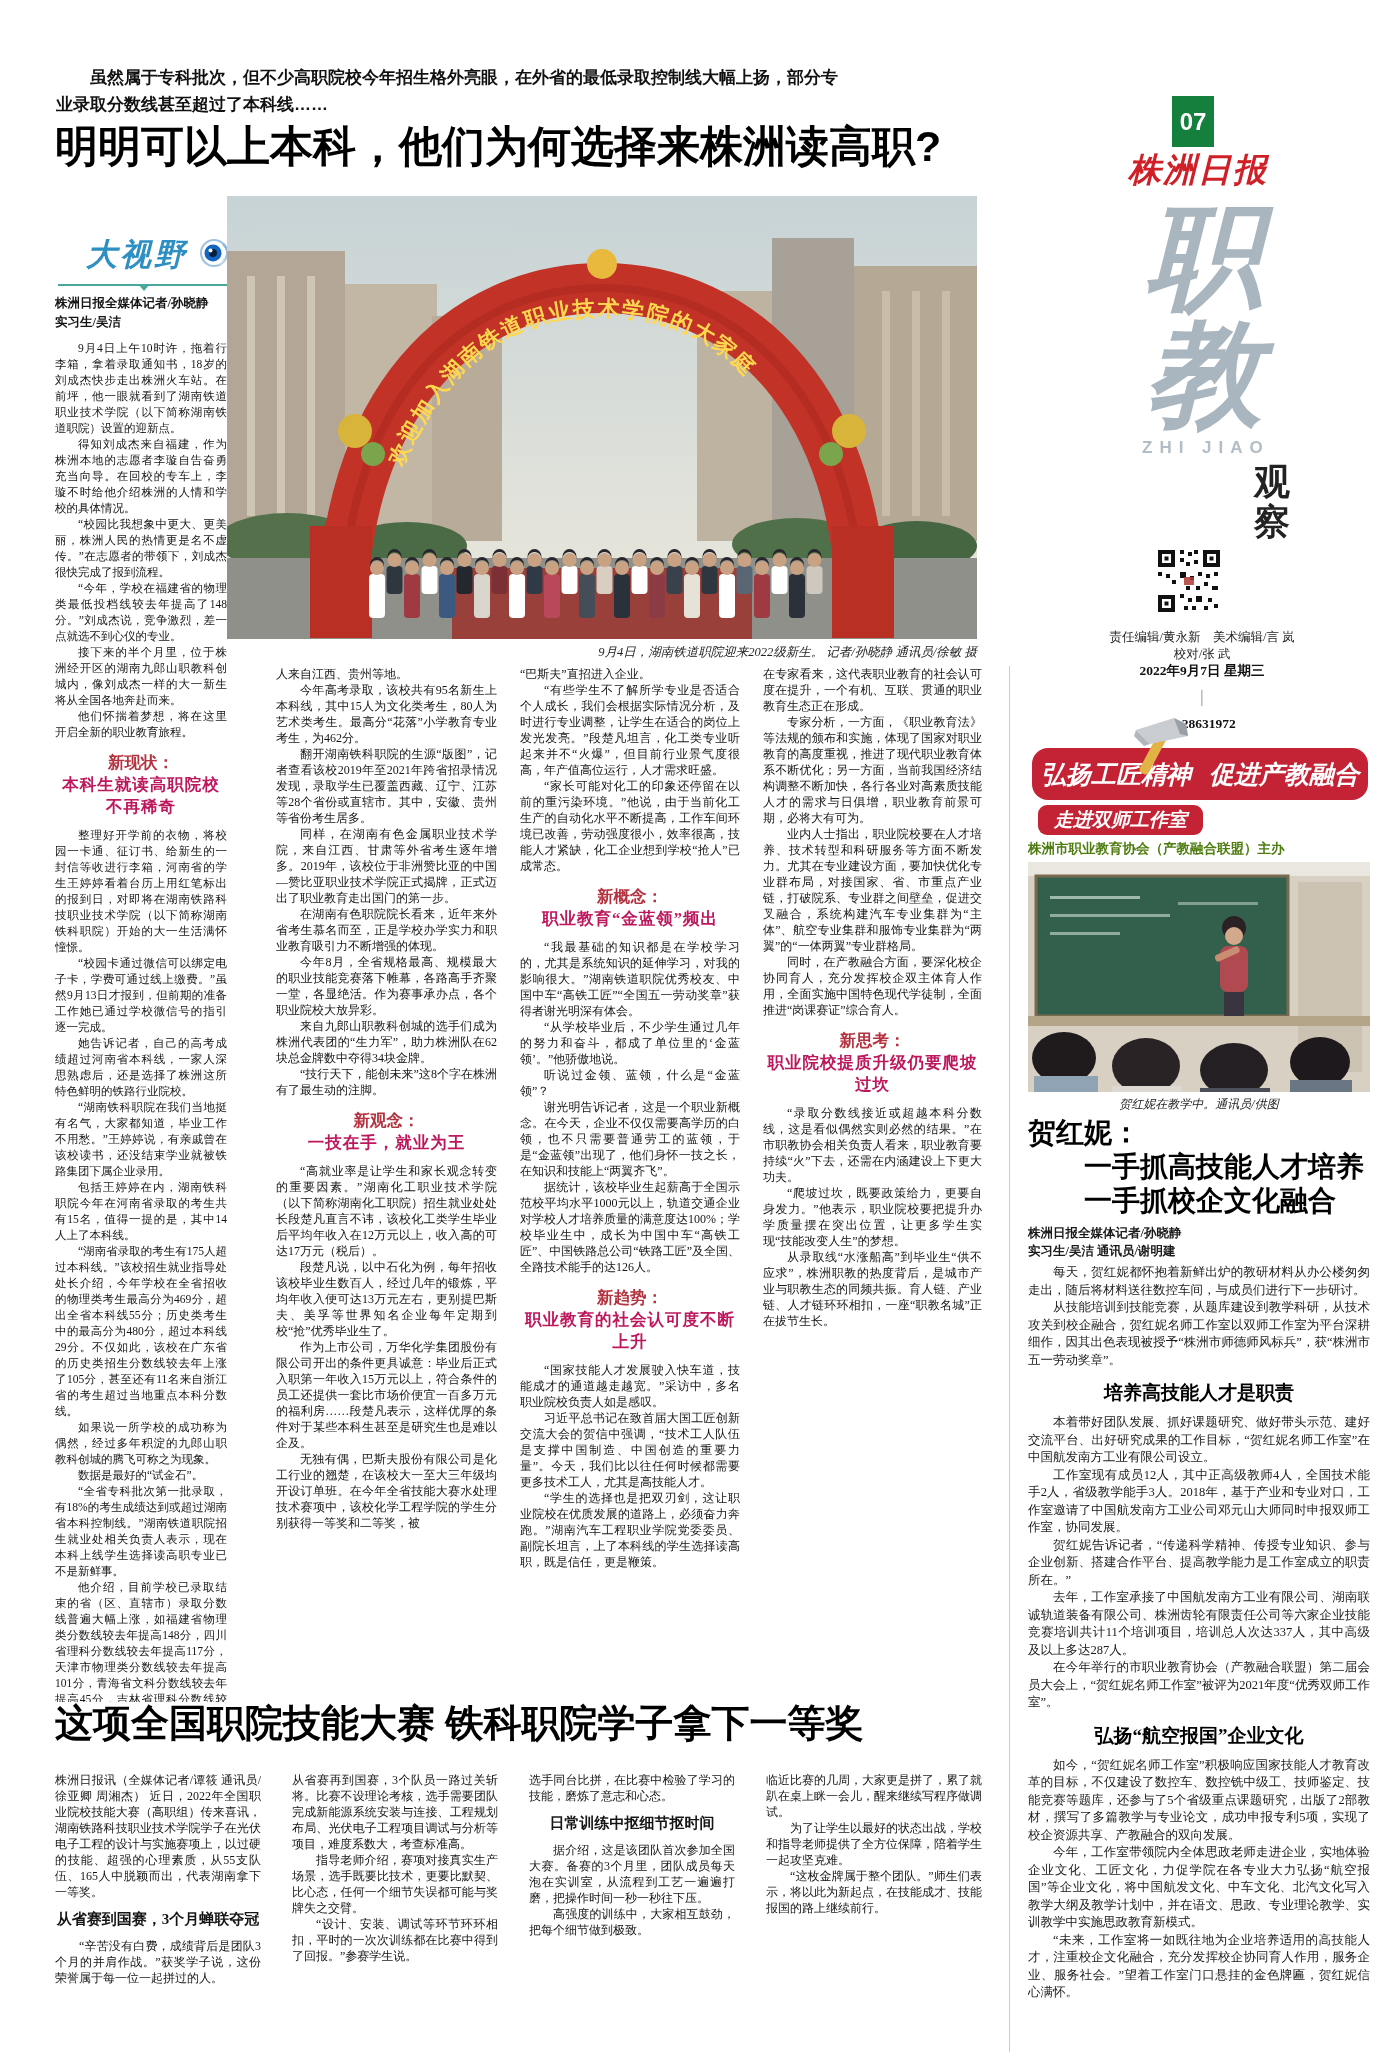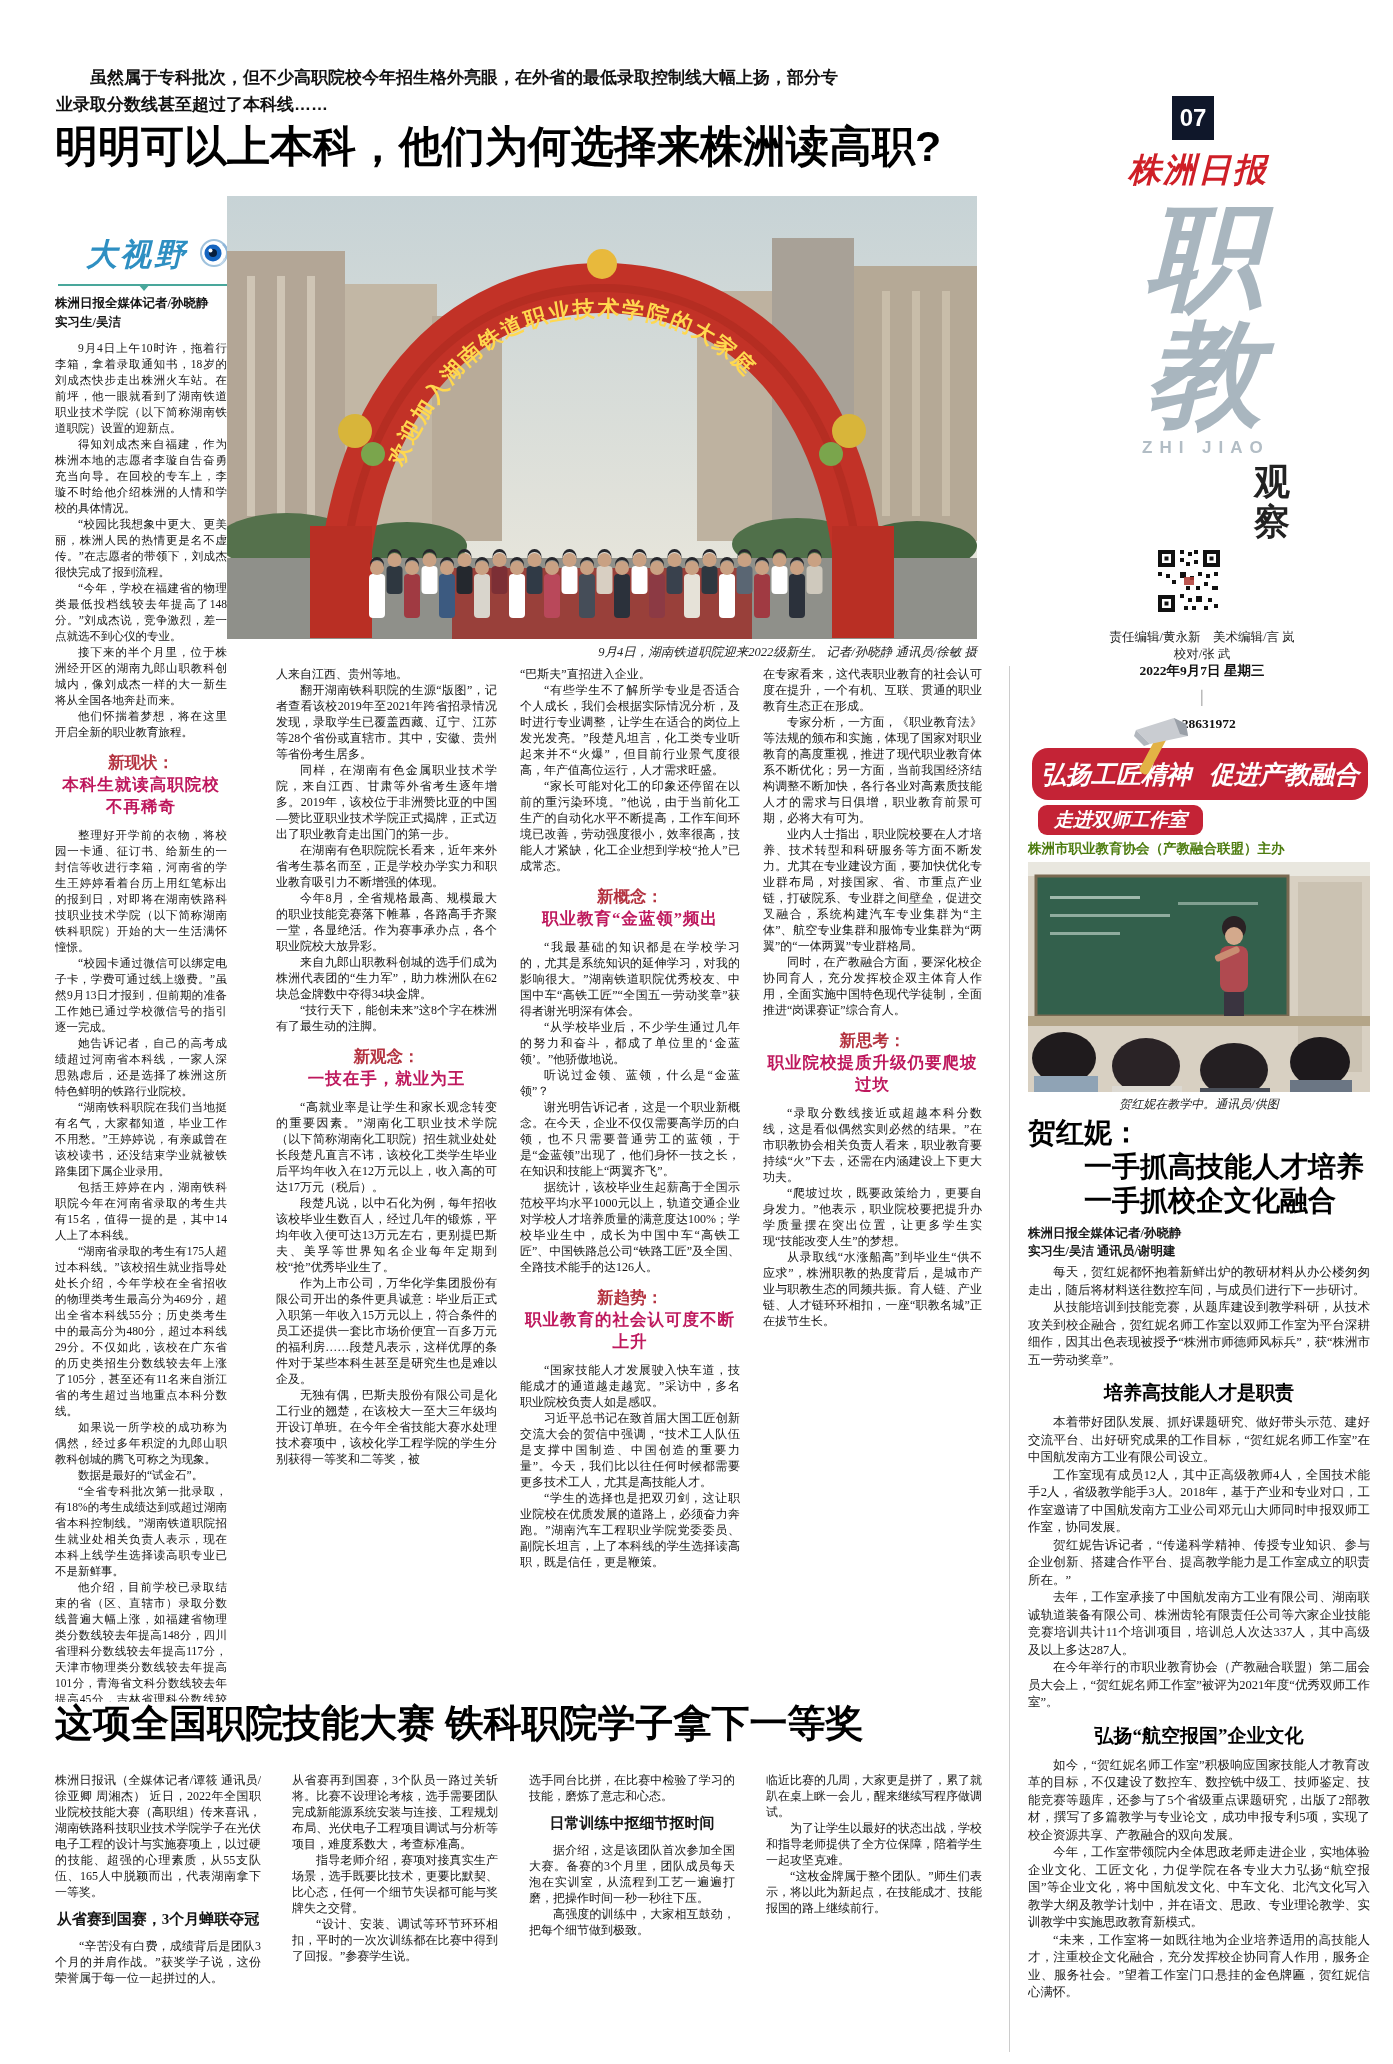--- a/index.html
+++ b/index.html
@@ -27,21 +27,21 @@
   .crosshead{text-align:center;font-weight:700;font-size:15px;line-height:20px;margin:9px 0;text-indent:0;}
   
   .photo1{position:absolute;left:227px;top:196px;width:750px;height:443px;}
   .caption1{position:absolute;left:377px;top:644px;width:600px;text-align:right;font-style:italic;
         font-size:12.5px;color:#222;}
   
   .bheadline{position:absolute;left:55px;top:1698px;width:940px;font-family:"Liberation Sans","DejaVu Sans",sans-serif;
         font-weight:900;font-size:38px;line-height:50px;white-space:nowrap;color:#000;}
   
   .vrule{position:absolute;left:1009px;top:666px;width:1px;height:1386px;background:#cccccc;}
-  .pagenum{position:absolute;left:1172px;top:96px;width:42px;height:44px;background:#0f172a;color:#fff;
+  .pagenum{position:absolute;left:1172px;top:96px;width:42px;height:51px;background:#15803d;color:#fff;
         font-family:"Liberation Sans","DejaVu Sans",sans-serif;font-weight:700;font-size:24px;
         display:flex;align-items:center;justify-content:center;}
   .papername{position:absolute;left:1128px;top:148px;font-weight:700;font-style:italic;font-size:33px;
         color:#cf1f27;letter-spacing:2px;}
   .zhijiao{position:absolute;left:1146px;top:198px;font-weight:700;font-style:italic;color:#a9b6bf;
         font-size:116px;line-height:118px;}
   .pinyin{position:absolute;left:1142px;top:438px;font-family:"Liberation Sans","DejaVu Sans",sans-serif;
         font-weight:700;font-size:17px;letter-spacing:7px;color:#b2bdc5;}
   .guancha{position:absolute;left:1254px;top:462px;font-weight:700;font-size:36px;line-height:40px;color:#222;}
   .qr{position:absolute;left:1156px;top:548px;}
@@ -238,20 +238,21 @@
         <p>“湖南省录取的考生有175人超过本科线。”该校招生就业指导处处长介绍，今年学校在全省招收的物理类考生最高分为469分，超出全省本科线55分；历史类考生中的最高分为480分，超过本科线29分。不仅如此，该校在广东省的历史类招生分数线较去年上涨了105分，甚至还有11名来自浙江省的考生超过当地重点本科分数线。</p>
         <p>如果说一所学校的成功称为偶然，经过多年积淀的九郎山职教科创城的腾飞可称之为现象。</p>
         <p>数据是最好的“试金石”。</p>
         <p>“全省专科批次第一批录取，有18%的考生成绩达到或超过湖南省本科控制线。”湖南铁道职院招生就业处相关负责人表示，现在本科上线学生选择读高职专业已不是新鲜事。</p>
         <p>他介绍，目前学校已录取结束的省（区、直辖市）录取分数线普遍大幅上涨，如福建省物理类分数线较去年提高148分，四川省理科分数线较去年提高117分，天津市物理类分数线较去年提高101分，青海省文科分数线较去年提高45分，吉林省理科分数线较去年提高41分。</p>
       </div>
   </div>
   <div class="ncol" style="left:276px;top:666px;width:221px;height:1036px;">
       <div>
         <p class="noind">人来自江西、贵州等地。</p>
+        <p>今年高考录取，该校共有95名新生上本科线，其中15人为文化类考生，80人为艺术类考生。最高分“花落”小学教育专业考生，为462分。</p>
         <p>翻开湖南铁科职院的生源“版图”，记者查看该校2019年至2021年跨省招录情况发现，录取学生已覆盖西藏、辽宁、江苏等28个省份或直辖市。其中，安徽、贵州等省份考生居多。</p>
         <p>同样，在湖南有色金属职业技术学院，来自江西、甘肃等外省考生逐年增多。2019年，该校位于非洲赞比亚的中国—赞比亚职业技术学院正式揭牌，正式迈出了职业教育走出国门的第一步。</p>
         <p>在湖南有色职院院长看来，近年来外省考生慕名而至，正是学校办学实力和职业教育吸引力不断增强的体现。</p>
         <p>今年8月，全省规格最高、规模最大的职业技能竞赛落下帷幕，各路高手齐聚一堂，各显绝活。作为赛事承办点，各个职业院校大放异彩。</p>
         <p>来自九郎山职教科创城的选手们成为株洲代表团的“生力军”，助力株洲队在62块总金牌数中夺得34块金牌。</p>
         <p>“技行天下，能创未来”这8个字在株洲有了最生动的注脚。</p>
         <div class="subhead">
           <span class="r">新观念：</span>
           <span class="b">一技在手，就业为王</span>
         </div>

